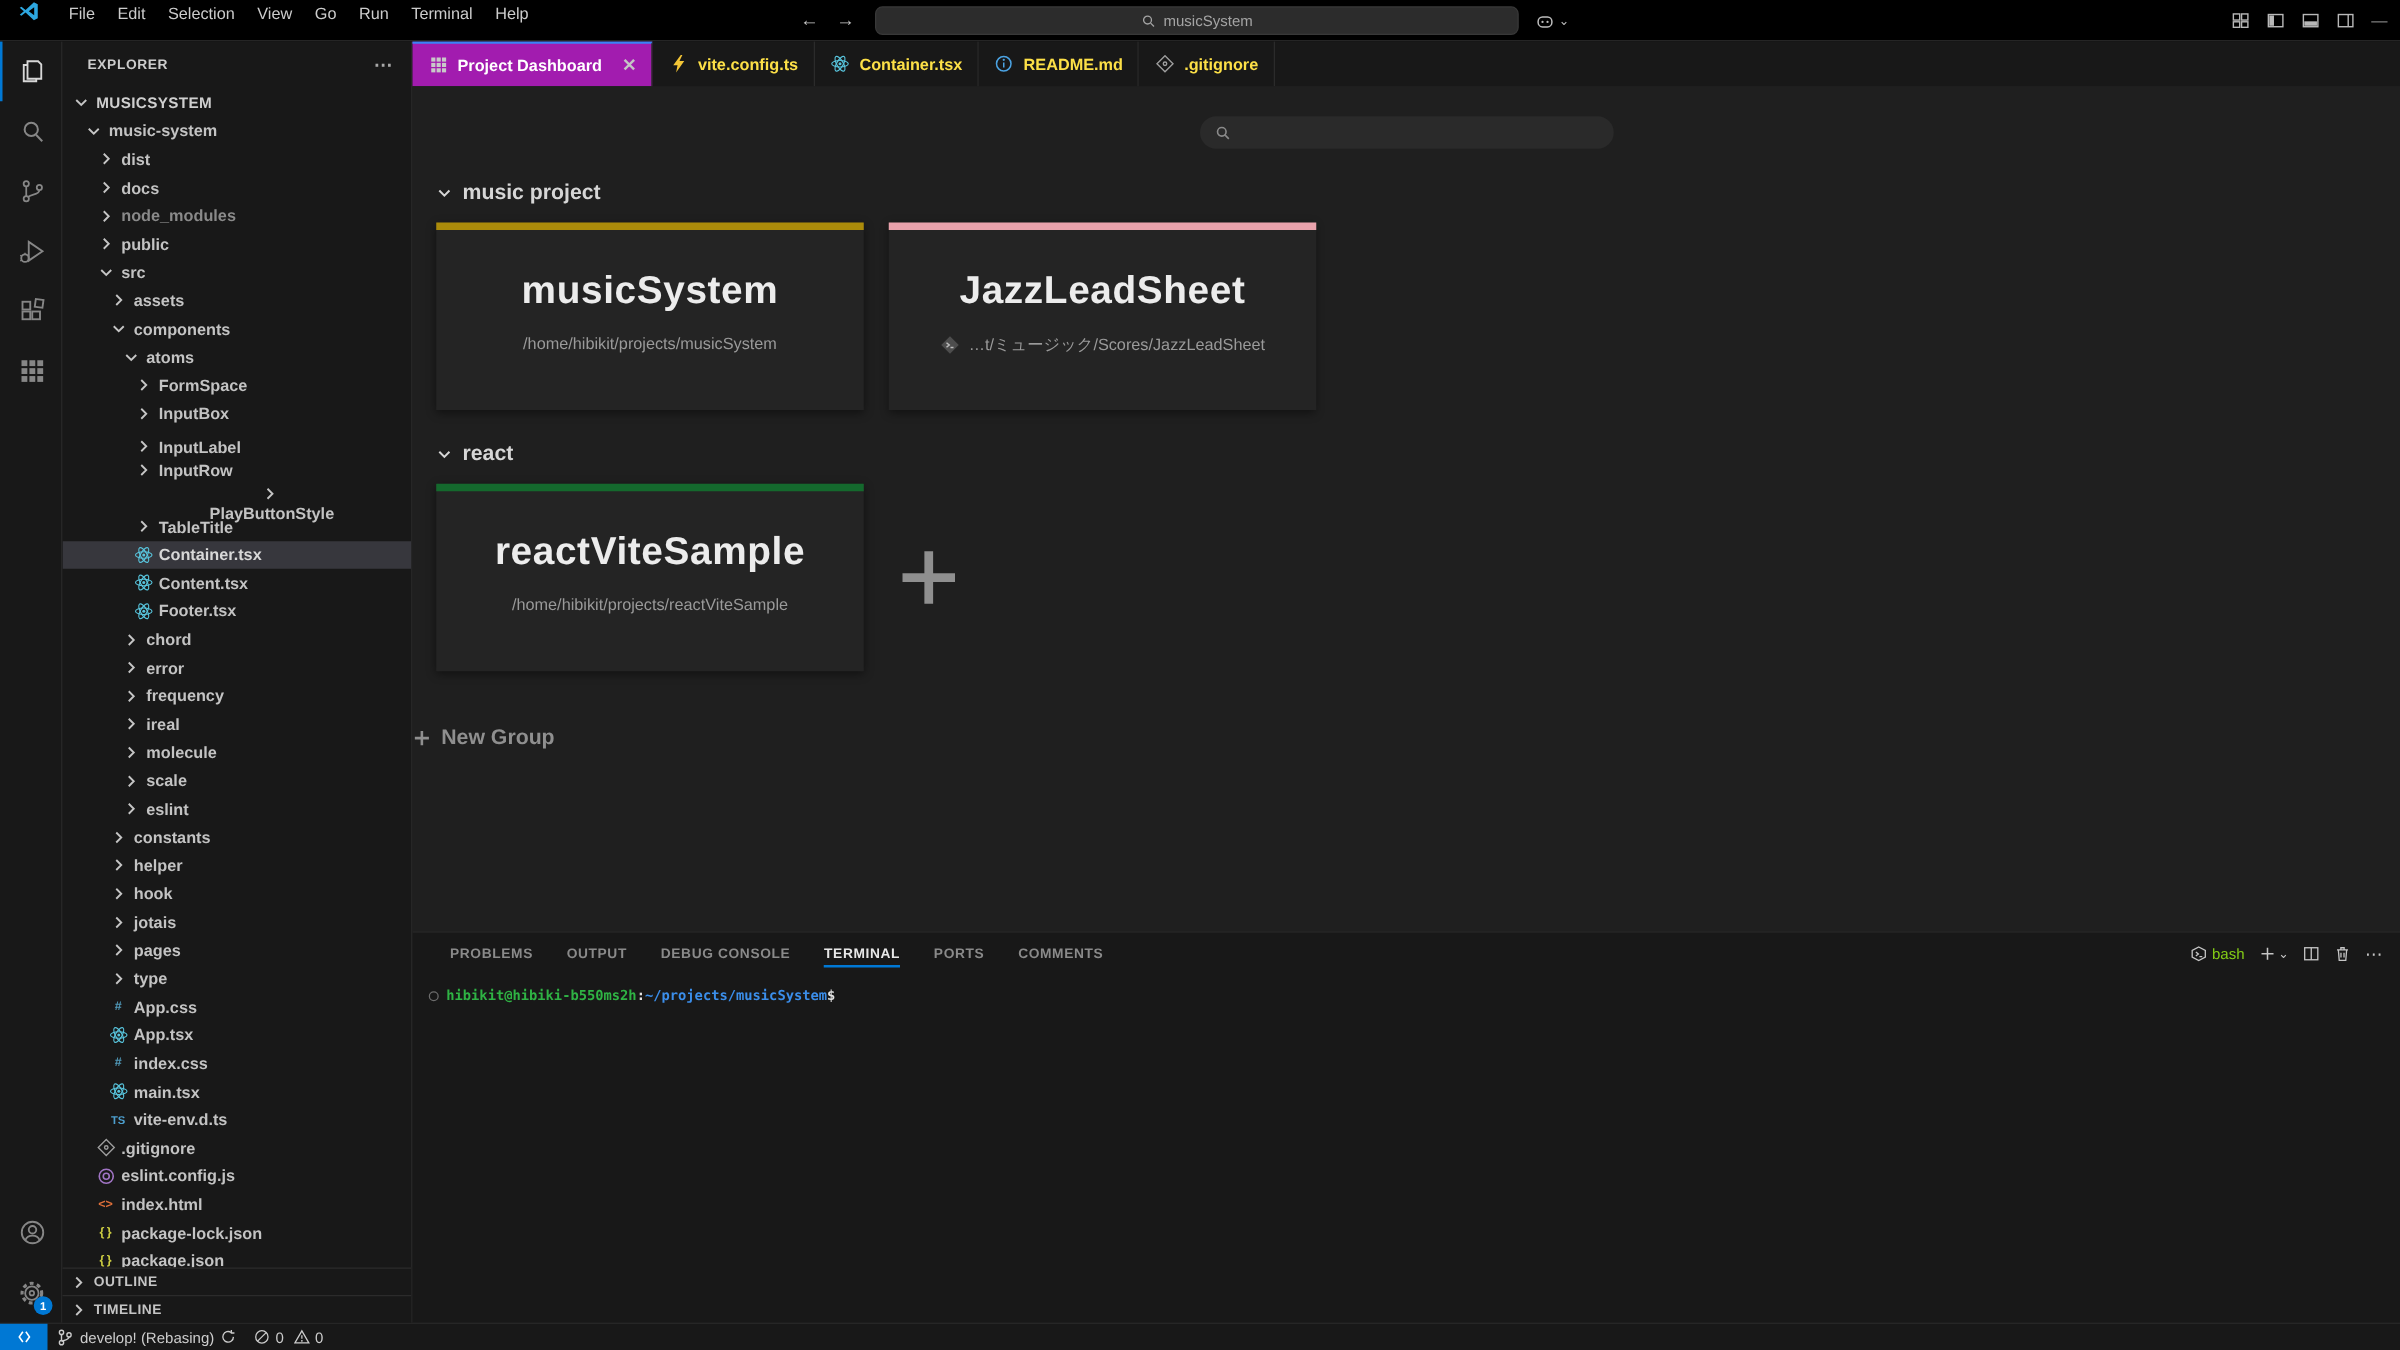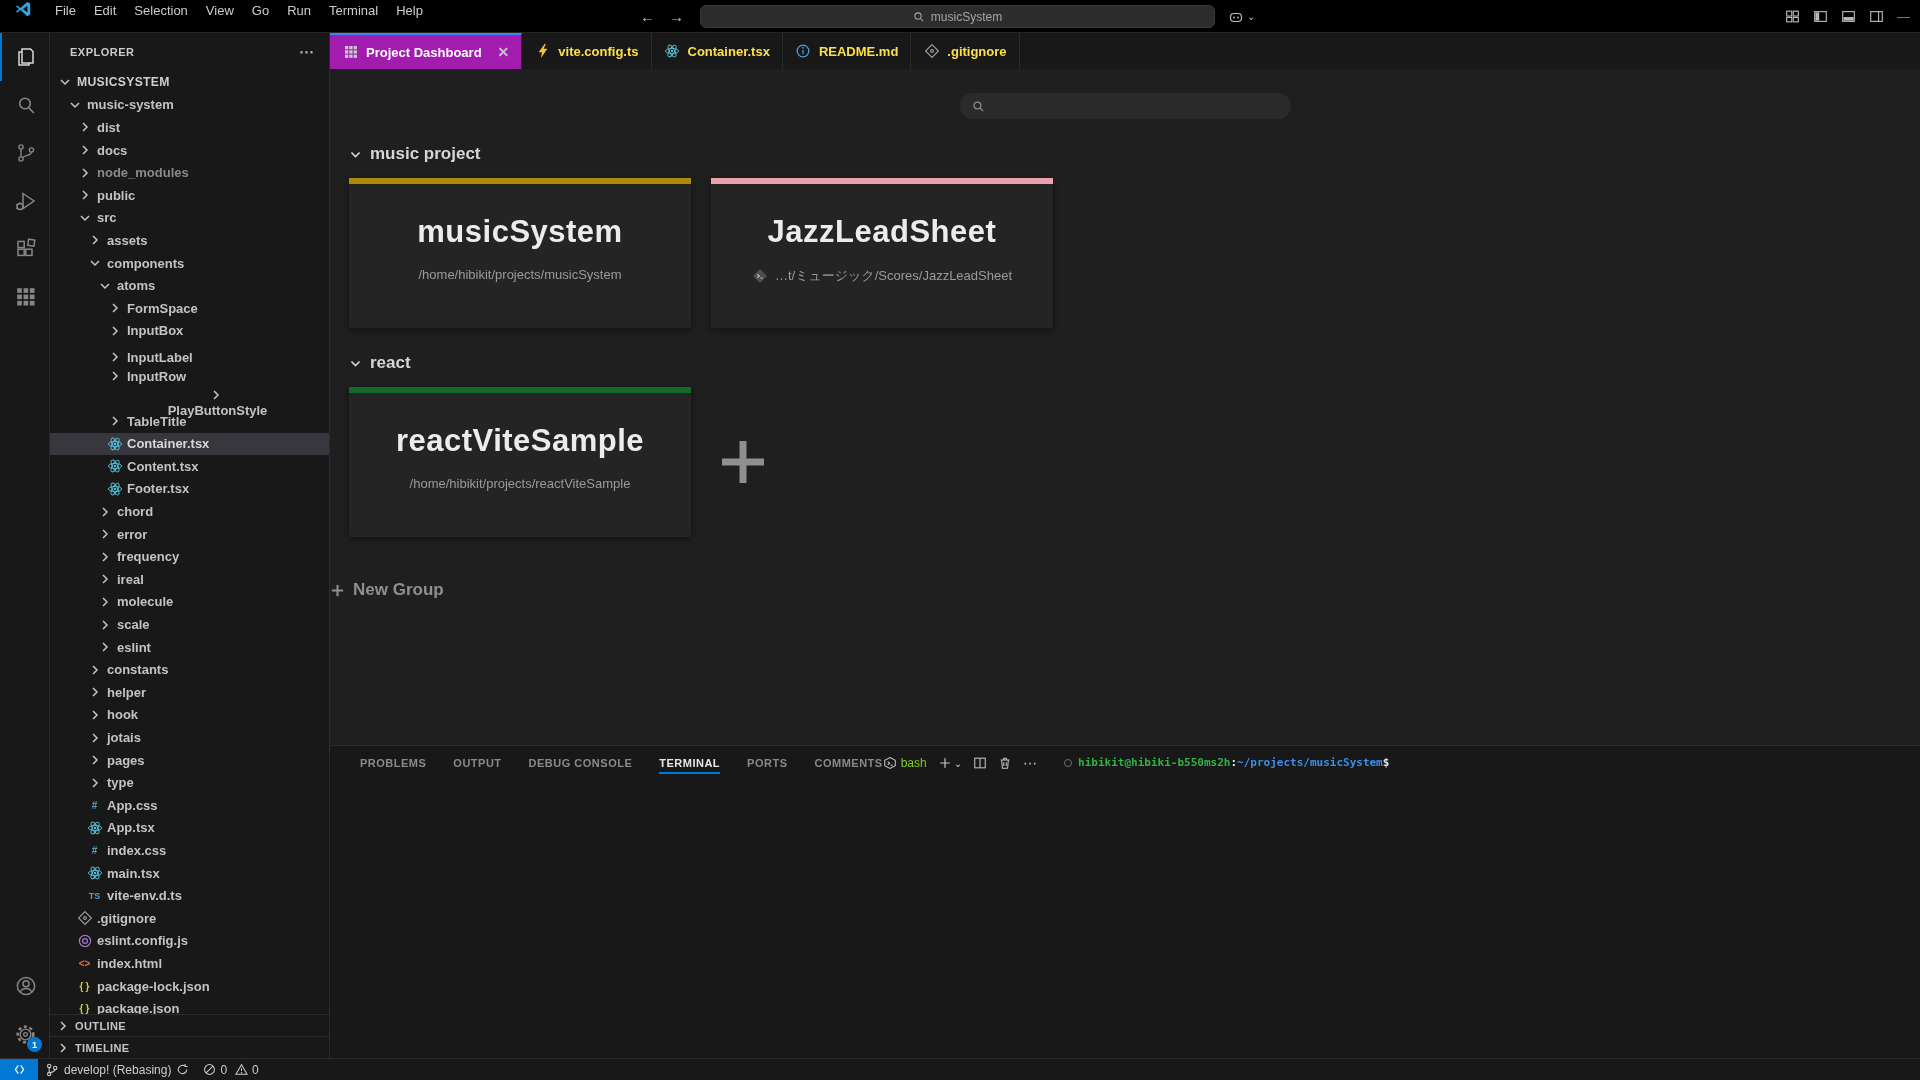--- a/index.html
+++ b/index.html
@@ -49,21 +49,21 @@
   .dash-search input{background:transparent;border:none;outline:none;color:#ccc;font-size:12.5px;flex:1;font-family:"Liberation Sans",sans-serif}
   .dash-body{padding-left:19px}
   .group-header{margin-top:25px;display:flex;align-items:center;gap:8px;font-size:17px;font-weight:700;color:#d6d6d6;cursor:pointer}
   .cards-row{display:flex;gap:20px;margin-top:14px;align-items:center}
   .card{width:342px;height:150px;background:#242424;border-top:6px solid #888;box-shadow:0 2px 7px rgba(0,0,0,.45);display:flex;flex-direction:column;align-items:center;cursor:pointer}
   .card .pname{margin-top:30px;font-size:31px;font-weight:700;color:#ececec;letter-spacing:.5px}
   .card .ppath{margin-top:17px;font-size:13px;color:#9a9a9a;display:flex;align-items:center;gap:6px}
   .add-card{width:64px;height:64px;display:flex;align-items:center;justify-content:center;color:#8f8f8f;cursor:pointer}
   .new-group{margin-top:43px;display:flex;align-items:center;gap:8px;color:#8f8f8f;font-size:17px;font-weight:600;cursor:pointer}
   
-  .panel{flex:1;background:#181818;border-top:1px solid #2b2b2b;display:flex;flex-direction:row}
+  .panel{flex:1;background:#181818;border-top:1px solid #2b2b2b;display:flex;flex-direction:column}
   .panel-header{height:34px;display:flex;align-items:center;padding:0 14px 0 30px}
   .ptabs{display:flex;gap:27px}
   .ptab{font-size:11px;letter-spacing:.5px;color:#8a8a8a;cursor:pointer;position:relative;padding:5px 0;font-weight:600}
   .ptab.active{color:#e7e7e7}
   .ptab.active::after{content:'';position:absolute;left:0;right:0;bottom:0;height:2px;background:#0078d4}
   .panel-actions{margin-left:auto;display:flex;align-items:center;gap:11px;color:#c5c5c5}
   .panel-actions .pai{cursor:pointer;display:flex;align-items:center;gap:4px}
   .panel-actions .shell{font-size:12px;color:#84cc16}
   .term-body{flex:1;padding:10px 0 0 13px;font-family:"DejaVu Sans Mono",monospace;font-size:11px;font-weight:700}
   .prompt-line{display:flex;align-items:center;gap:6px}

